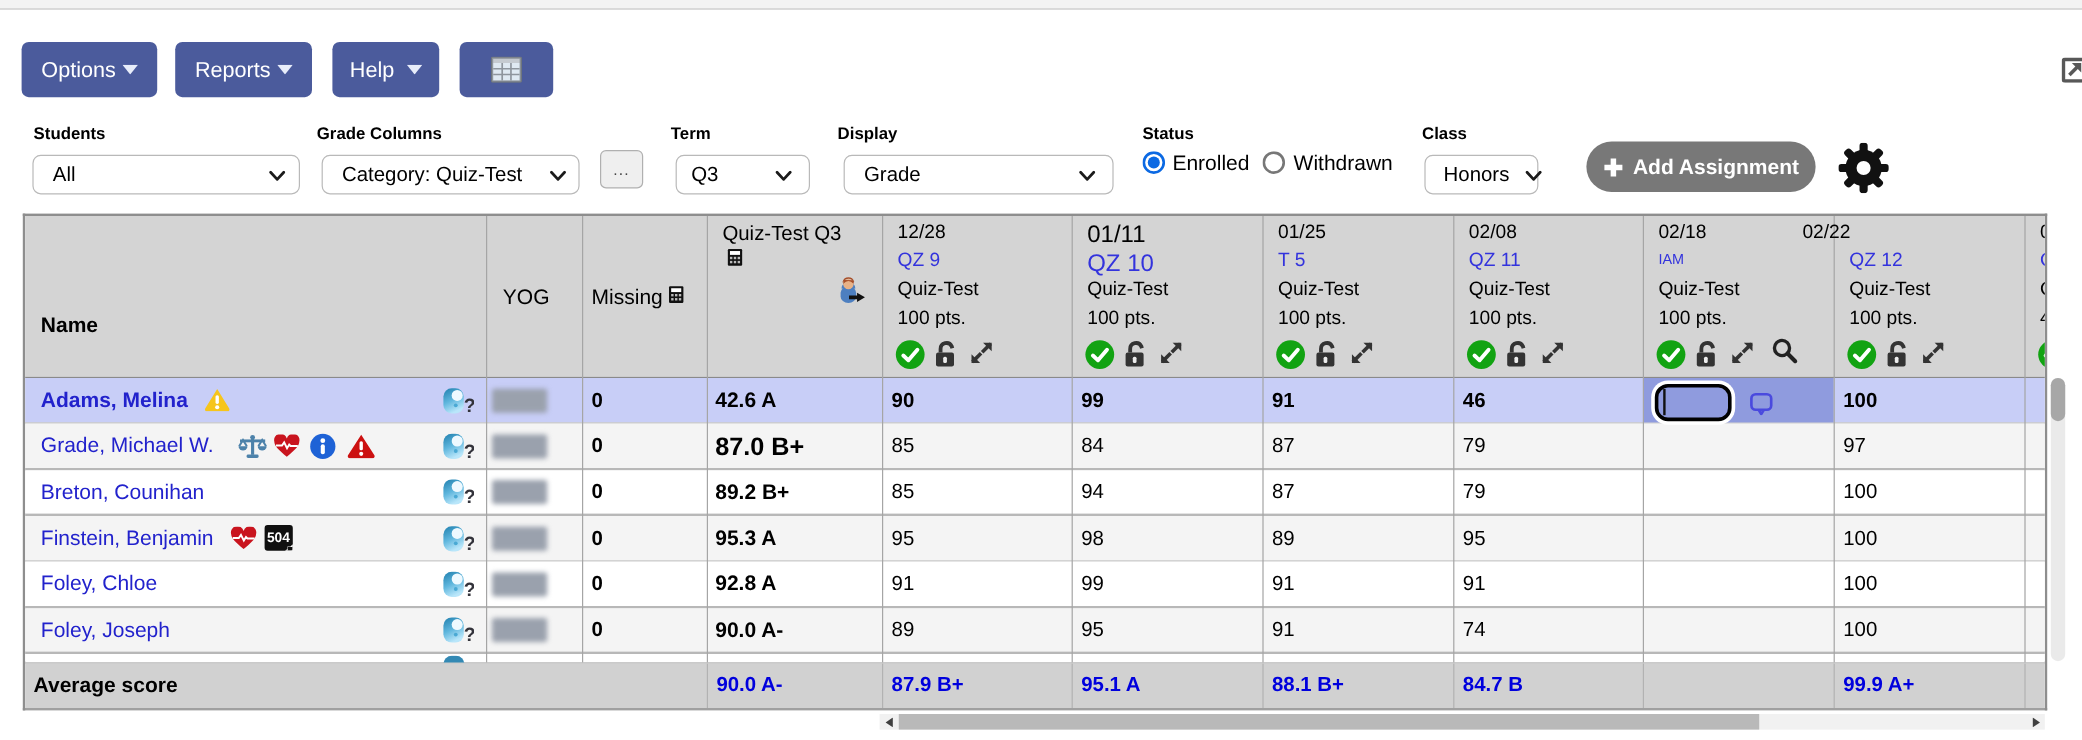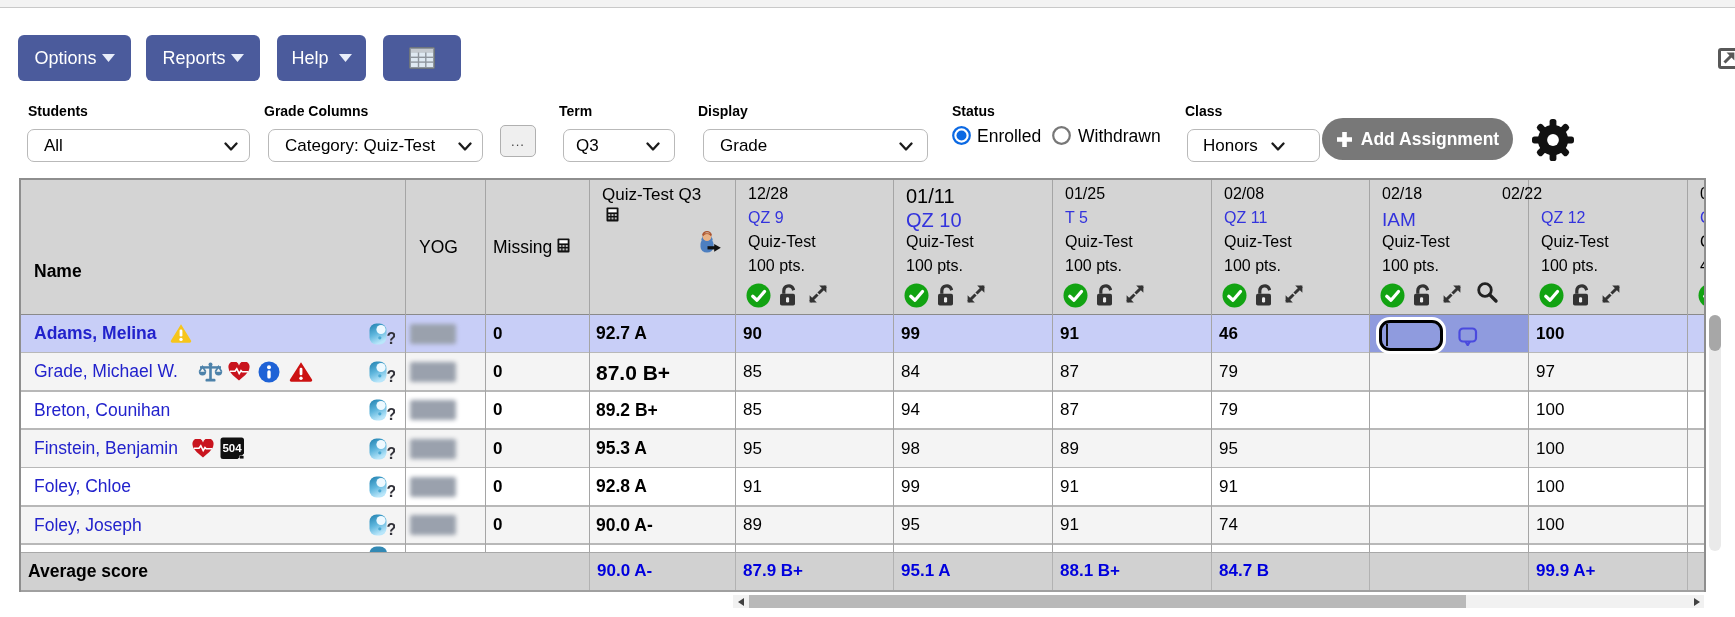--- a/index.html
+++ b/index.html
@@ -45,21 +45,21 @@
     <path d="M1.5 1.5 L7.0 7.5 L12.5 1.5" fill="none" stroke="#1b1b1b" stroke-width="2.3" stroke-linecap="round" stroke-linejoin="round"></path>
   </svg>
 <div class="sel" style="left:563px;top:129px;width:112px;padding-left:12px">Q3</div>
 <svg class="abs" style="left:646px;top:142px" width="14" height="9" viewBox="0 0 14 9">
     <path d="M1.5 1.5 L7.0 7.5 L12.5 1.5" fill="none" stroke="#1b1b1b" stroke-width="2.3" stroke-linecap="round" stroke-linejoin="round"></path>
   </svg>
 <div class="sel" style="left:703px;top:129px;width:225px">Grade</div>
 <svg class="abs" style="left:899px;top:142px" width="14" height="9" viewBox="0 0 14 9">
     <path d="M1.5 1.5 L7.0 7.5 L12.5 1.5" fill="none" stroke="#1b1b1b" stroke-width="2.3" stroke-linecap="round" stroke-linejoin="round"></path>
   </svg>
-<div class="sel" style="left:1187px;top:129px;width:133px;padding-left:15px">Honors</div>
+<div class="sel" style="left:1187px;top:129px;width:95px;padding-left:15px">Honors</div>
 <svg class="abs" style="left:1271px;top:142px" width="14" height="9" viewBox="0 0 14 9">
     <path d="M1.5 1.5 L7.0 7.5 L12.5 1.5" fill="none" stroke="#1b1b1b" stroke-width="2.3" stroke-linecap="round" stroke-linejoin="round"></path>
   </svg>
 <div class="abs" style="left:500px;top:125px;width:36px;height:32px;background:#efefef;border:1px solid #b0b0b0;border-radius:5px;box-sizing:border-box;display:flex;align-items:center;justify-content:center;font-size:13px;color:#444;letter-spacing:1px">...</div>
 <svg class="abs" style="left:952px;top:126px" width="19" height="19" viewBox="0 0 19 19">
     <circle cx="9.5" cy="9.5" r="8.3" fill="#fff" stroke="#0b69e3" stroke-width="2.2"></circle>
     <circle cx="9.5" cy="9.5" r="5" fill="#0b69e3"></circle>
   </svg>
 <div class="abs" style="left:977px;top:126px;font-size:17.5px;font-weight:normal;color:#000;white-space:nowrap;">Enrolled</div>
 <svg class="abs" style="left:1052px;top:126px" width="19" height="19" viewBox="0 0 19 19">
@@ -234,21 +234,21 @@
     <rect x="7" y="15.3" width="3.1" height="5.2" rx="1.3" fill="#ececec"></rect>
     <path d="M4.8 11.8 V8.8 a4.9 4.9 0 0 1 9.3 -2.2 l0.5 1.6" fill="none" stroke="#333" stroke-width="3.2"></path>
   </svg>
 <svg class="abs" style="left:1283px;top:283px" width="22" height="22" viewBox="0 0 22 22">
     <path d="M9.5 12.5 L4.5 17.5" stroke="#333" stroke-width="3" stroke-linecap="square"></path>
     <path d="M12.5 9.5 L17.5 4.5" stroke="#333" stroke-width="3" stroke-linecap="square"></path>
     <polygon points="12.2,2.6 19.4,2.6 19.4,9.8" fill="#333"></polygon>
     <polygon points="2.6,12.2 2.6,19.4 9.8,19.4" fill="#333"></polygon>
   </svg>
 <div class="abs" style="left:1382px;top:184.5px;font-size:16px;font-weight:normal;color:#000;white-space:nowrap;">02/18</div>
-<div class="abs" style="left:1382px;top:208.5px;font-size:19px;font-weight:normal;color:#000;white-space:nowrap;"><a style="color:#3333dd">IAM</a></div>
+<div class="abs" style="left:1382px;top:208.5px;font-size:12px;font-weight:normal;color:#000;white-space:nowrap;"><a style="color:#3333dd">IAM</a></div>
 <div class="abs" style="left:1382px;top:232.5px;font-size:16px;font-weight:normal;color:#000;white-space:nowrap;">Quiz-Test</div>
 <div class="abs" style="left:1382px;top:256.5px;font-size:16px;font-weight:normal;color:#000;white-space:nowrap;">100 pts.</div>
 <svg class="abs" style="left:1380px;top:283px" width="25" height="25" viewBox="0 0 25 25">
     <circle cx="12.5" cy="12.5" r="12.0" fill="#12a312"></circle>
     <path d="M6.75 13.25 L11.0 17.25 L18.5 8.5" stroke="#fff" stroke-width="3.25" fill="none" stroke-linecap="round" stroke-linejoin="round"></path>
   </svg>
 <svg class="abs" style="left:1413px;top:282px" width="18" height="24" viewBox="0 0 18 24">
     <rect x="1" y="11.8" width="15" height="11.7" rx="1.8" fill="#333"></rect>
     <rect x="7" y="15.3" width="3.1" height="5.2" rx="1.3" fill="#ececec"></rect>
     <path d="M4.8 11.8 V8.8 a4.9 4.9 0 0 1 9.3 -2.2 l0.5 1.6" fill="none" stroke="#333" stroke-width="3.2"></path>
@@ -301,21 +301,21 @@
         <stop offset="1" stop-color="#b9e6fa"></stop>
       </linearGradient>
     </defs>
     <rect x="0.5" y="0.5" width="17" height="21" rx="7" fill="url(#g691)"></rect>
     <circle cx="12" cy="6.5" r="4.6" fill="#eef9ff"></circle>
     <circle cx="10.8" cy="14.8" r="1.6" fill="#4aa9d4"></circle>
     <text x="17.5" y="20.5" font-family="Liberation Sans,sans-serif" font-size="16" font-weight="bold" fill="#33333b">?</text>
   </svg>
 <div class="abs" style="left:410px;top:323.65px;width:46px;height:20px;background:#9aa1ad;border-radius:2px;filter:blur(2px)"></div>
 <div class="abs" style="left:493px;top:323.65px;font-size:17px;font-weight:bold;color:#000;white-space:nowrap;">0</div>
-<div class="abs" style="left:596px;top:323.15px;font-size:17.5px;font-weight:bold;color:#000;white-space:nowrap;">92.7 A</div>
+<div class="abs" style="left:596px;top:323.15px;font-size:17.5px;font-weight:bold;color:#000;white-space:nowrap;">42.6 A</div>
 <div class="abs" style="left:743px;top:323.65px;font-size:17px;font-weight:bold;color:#000;white-space:nowrap;">90</div>
 <div class="abs" style="left:901px;top:323.65px;font-size:17px;font-weight:bold;color:#000;white-space:nowrap;">99</div>
 <div class="abs" style="left:1060px;top:323.65px;font-size:17px;font-weight:bold;color:#000;white-space:nowrap;">91</div>
 <div class="abs" style="left:1219px;top:323.65px;font-size:17px;font-weight:bold;color:#000;white-space:nowrap;">46</div>
 <div class="abs" style="left:1536px;top:323.65px;font-size:17px;font-weight:bold;color:#000;white-space:nowrap;">100</div>
 <div class="abs" style="left:34px;top:361.45px;font-size:17.5px;font-weight:normal;color:#000;white-space:nowrap;"><a style="color:#2222cc">Grade, Michael W.</a></div>
 <svg class="abs" style="left:369px;top:360.95px" width="26" height="22" viewBox="0 0 26 22">
     <defs>
       <linearGradient id="g729" x1="0" y1="0" x2="0.4" y2="1">
         <stop offset="0" stop-color="#1f7fae"></stop>

